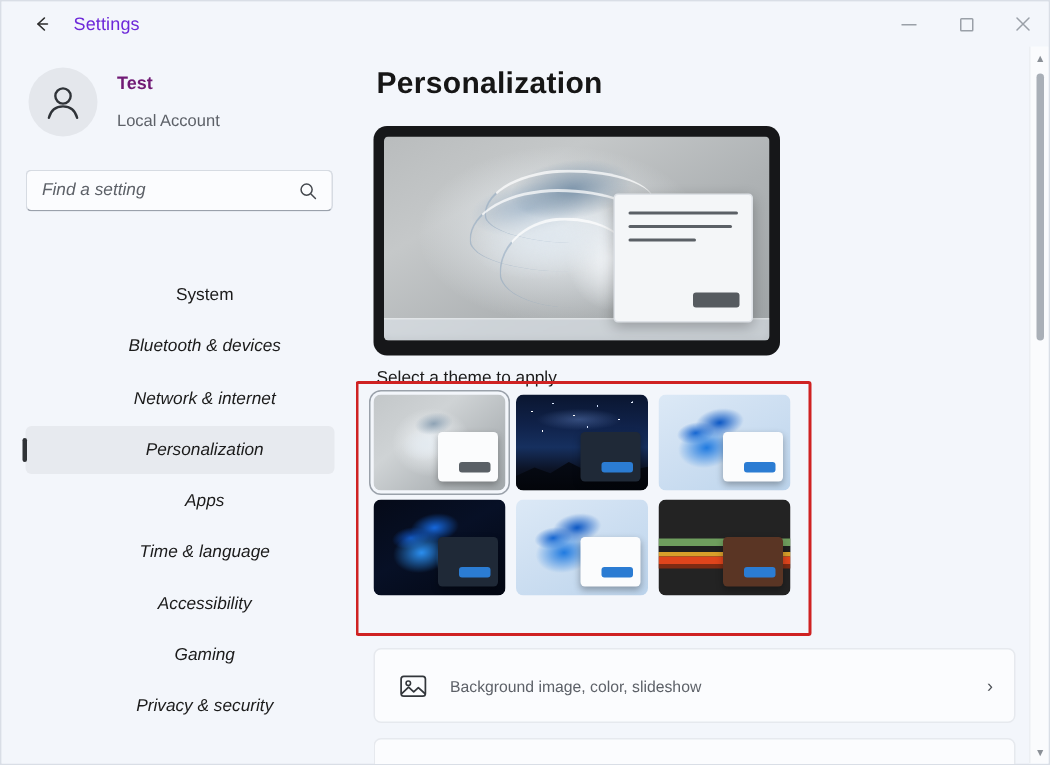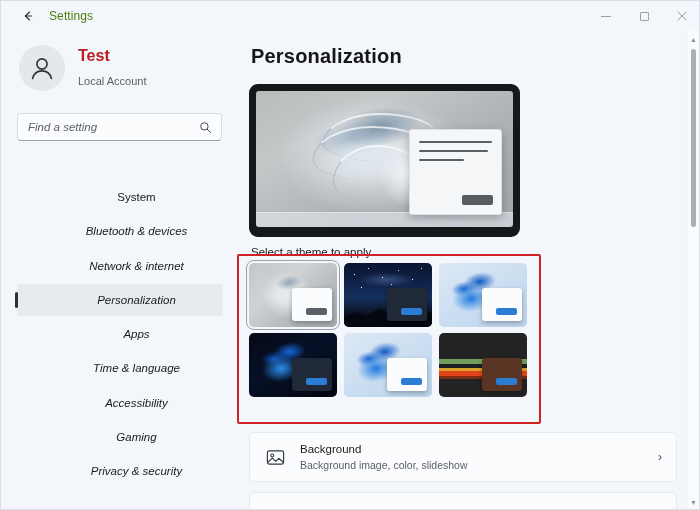--- a/index.html
+++ b/index.html
@@ -23,21 +23,21 @@
     width: 700px; height: 30px;
     background: #f3f6fb;
     display: flex; align-items: center;
   }
   .back-btn {
     width: 30px; height: 22px; margin-left: 12px;
     display: flex; align-items: center; justify-content: center;
     color: #2b2b2b; font-size: 14px; border-radius: 4px;
   }
   .title-text {
-    margin-left: 6px; font-size: 12px; color: #4d7c0f;
+    margin-left: 6px; font-size: 12px; color: #6d28d9;
     letter-spacing: .1px;
   }
   .caption-group {
     position: absolute; right: 0; top: 0; height: 30px;
     display: flex; align-items: center;
   }
   .cap-btn {
     width: 38px; height: 30px;
     display: flex; align-items: center; justify-content: center;
     color: #8a9099; font-size: 11px;
@@ -56,21 +56,21 @@
     display: flex; align-items: center;
     margin: 14px 0 0 18px;
   }
   .avatar {
     width: 46px; height: 46px; border-radius: 50%;
     background: #e4e7ec;
     display: flex; align-items: center; justify-content: center;
   }
   .avatar svg { display: block; }
   .acct-text { margin-left: 13px; }
-  .acct-name { font-size: 16px; font-weight: bold; color: #b91c1c; line-height: 15px; }
+  .acct-name { font-size: 12px; font-weight: bold; color: #701a75; line-height: 15px; }
   .acct-sub { font-size: 11px; color: #5d6168; line-height: 15px; margin-top: 11px; }
 
   .searchbox {
     position: absolute; left: 16px; top: 82px;
     width: 205px; height: 28px;
     background: #fbfcfe;
     border: 1px solid #d6dbe2;
     border-bottom: 1px solid #9aa1ab;
     border-radius: 4px;
     display: flex; align-items: center;
@@ -498,21 +498,20 @@
 
     <div class="setting-row row-bg">
       <div class="row-icon">
         <svg width="19" height="19" viewBox="0 0 19 19">
           <rect x="1.4" y="2.9" width="16.2" height="13.2" rx="1.8" fill="none" stroke="#32363b" stroke-width="1.15"></rect>
           <circle cx="6.2" cy="7.5" r="1.5" fill="none" stroke="#32363b" stroke-width="1.05"></circle>
           <path d="M2 14.2l4.4-4.1 3.4 3.2 3.1-2.9 4.5 4.1" fill="none" stroke="#32363b" stroke-width="1.15" stroke-linejoin="round" stroke-linecap="round"></path>
         </svg>
       </div>
       <div class="row-texts">
-        <div class="row-title">Background</div>
         <div class="row-sub">Background image, color, slideshow</div>
       </div>
       <div class="row-chev">›</div>
     </div>
 
     <div class="setting-row row-colors">
       <div class="row-icon">
         <svg width="19" height="19" viewBox="0 0 19 19">
           <path d="M9.5 2.1c4.1 0 7.4 2.9 7.4 6.5 0 2.2-1.7 3.5-3.6 3.5h-1.4c-1 0-1.7.7-1.7 1.6 0 .4.2.8.4 1.1.3.3.4.7.4 1.1 0 .9-.7 1.6-1.6 1.6-4.1 0-7.4-3.3-7.4-7.6S5.4 2.1 9.5 2.1z" fill="none" stroke="#32363b" stroke-width="1.15"></path>
           <circle cx="6.3" cy="8.1" r="1.05" fill="#32363b"></circle>

